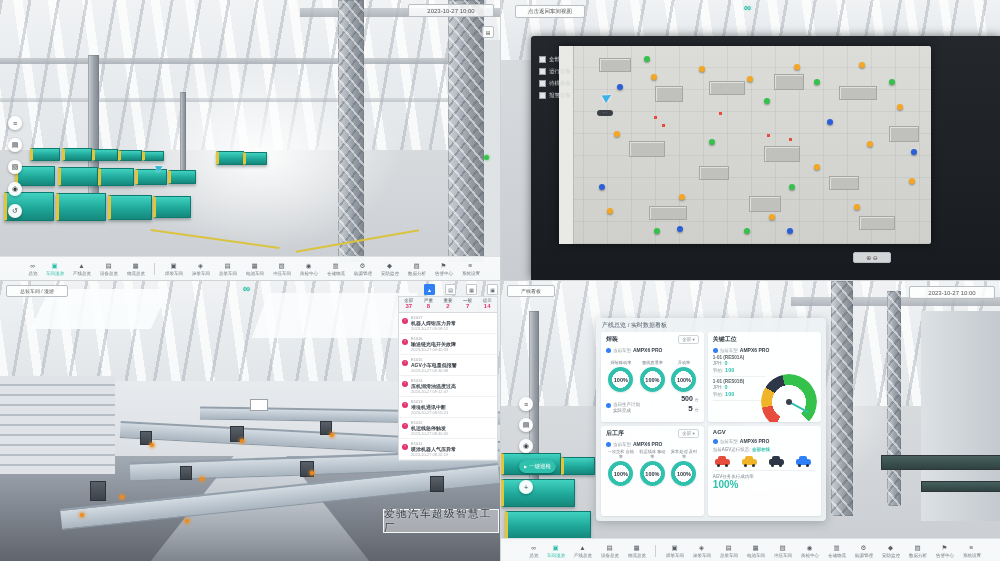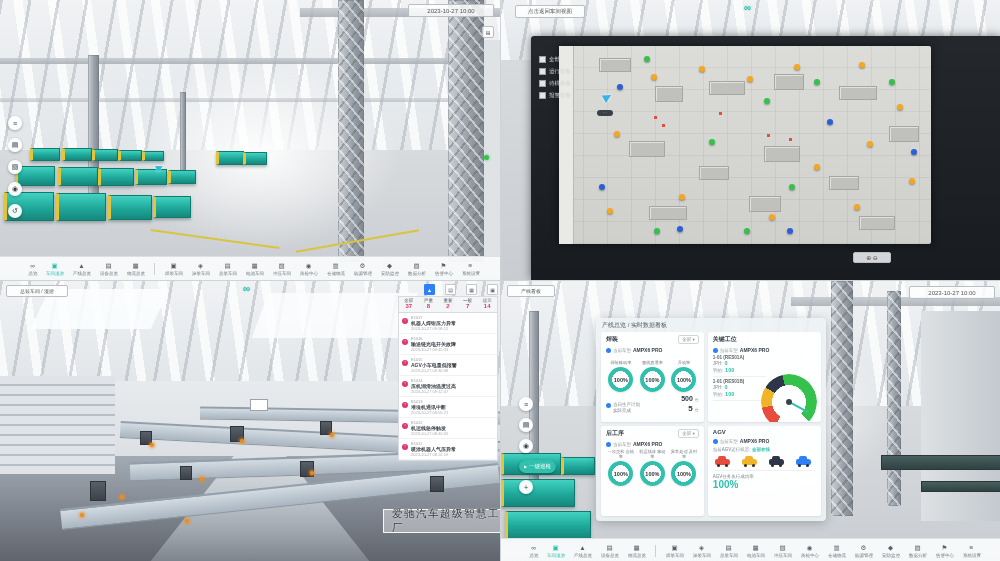--- a/index.html
+++ b/index.html
@@ -502,21 +502,21 @@
           <div class="aitem">
             <span class="aicon">!</span>
             <div>
               <div class="aid">E1011</div>
               <div class="atitle">喷涂机器人气压异常</div>
               <div class="atime">2023-10-27 08:22:19</div>
             </div>
           </div>
         </div>
     </div>
-    <div class="abs overlay-title" style="left:383px;top:228px;width:114px;height:22px;padding-left:8px;">
+    <div class="abs overlay-title" style="left:383px;top:228px;width:114px;height:22px;">
         <span>爱驰汽车超级智慧工厂</span>
       </div>
   </div>
 
   <div class="quad" id="q-br">
     <div class="abs sky" style="height:125px;"></div>
     <div class="abs floorg" style="top:125px;"></div>
     <div class="abs glow" style="left:130px;top:50px;width:260px;height:170px;"></div>
     <div class="abs beam" style="left:290px;top:16px;width:210px;height:9px;"></div>
     <div class="abs col" style="left:28px;top:30px;width:10px;height:170px;"></div>

